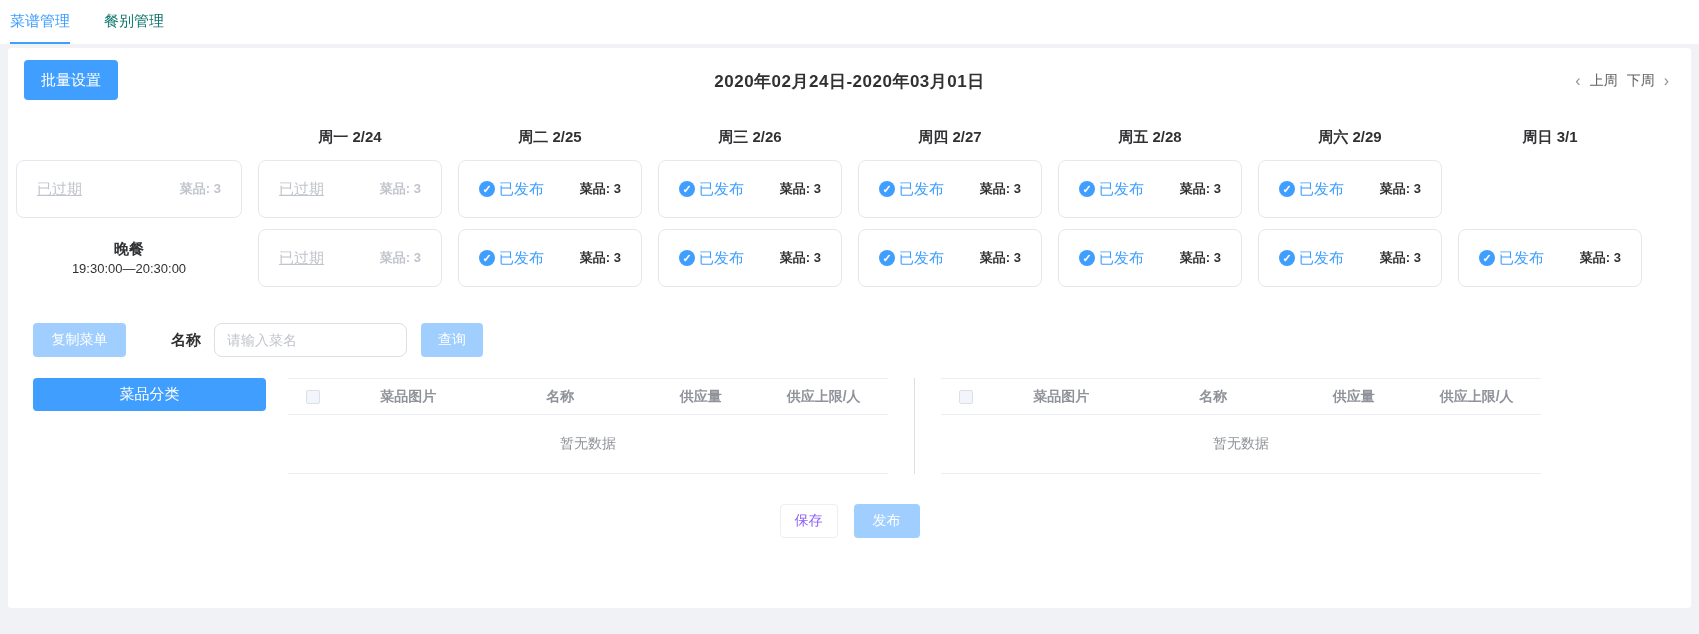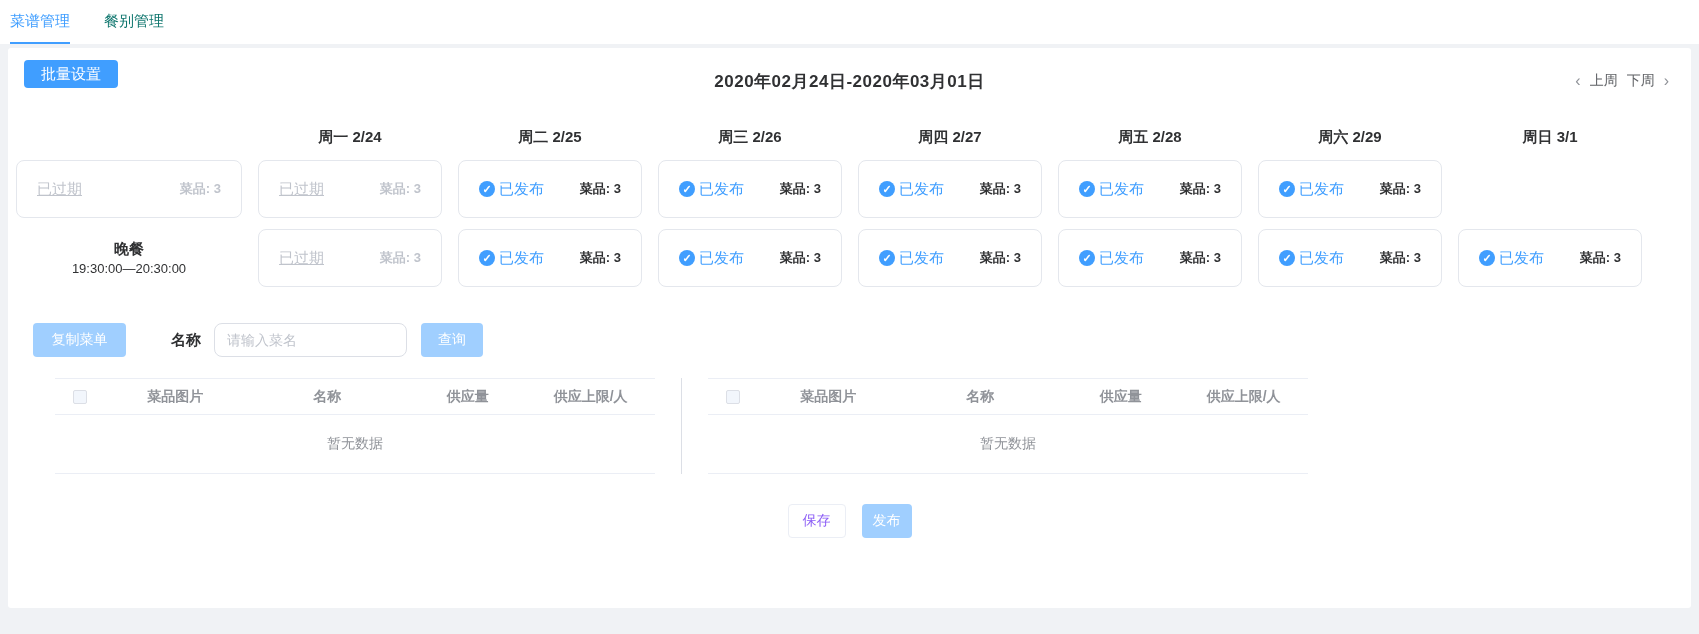--- a/index.html
+++ b/index.html
@@ -13,21 +13,21 @@
   
   .tabbar { background: #fff; height: 44px; display: flex; align-items: flex-end; padding-left: 10px; }
   .tab { font-size: 15px; color: #0f766e; height: 42px; line-height: 38px; margin-right: 34px; position: relative; cursor: pointer; }
   .tab.active { color: #409eff; }
   .tab.active::after { content: ""; position: absolute; left: 0; right: 0; bottom: 0; height: 2px; background: #409eff; }
   
   .card { background: #fff; margin: 4px 8px 8px; height: 560px; border-radius: 3px; position: relative; }
   
   .toolbar { position: relative; height: 66px; }
   .btn { cursor: pointer; font-family: "Liberation Sans", sans-serif; }
-  .btn-batch { position: absolute; left: 16px; top: 12px; width: 94px; height: 28px; background: #409eff; color: #fff; border: none; border-radius: 4px; font-size: 15px; }
+  .btn-batch { position: absolute; left: 16px; top: 12px; width: 94px; height: 40px; background: #409eff; color: #fff; border: none; border-radius: 4px; font-size: 15px; }
   .date-title { text-align: center; padding-top: 22px; font-size: 17px; font-weight: bold; letter-spacing: 0.5px; }
   .week-nav { position: absolute; right: 22px; top: 24px; display: flex; align-items: center; gap: 9px; font-size: 14px; color: #606266; }
   .week-nav .chev { color: #909399; font-size: 16px; cursor: pointer; }
   .week-nav .nav-link { cursor: pointer; }
   
   .week-grid { display: grid; grid-template-columns: 242px repeat(7, 200px); align-items: center; }
   .header-row { height: 46px; }
   .day-header { text-align: center; font-size: 15px; font-weight: bold; }
   .menu-row { margin-bottom: 11px; }
   .row-label { text-align: center; }
@@ -58,21 +58,21 @@
   .t-header { display: flex; align-items: center; height: 37px; border-top: 1px solid #ebeef5; border-bottom: 1px solid #ebeef5; color: #909399; font-weight: bold; font-size: 14px; }
   .t-check-wrap { width: 50px; display: flex; justify-content: center; }
   .checkbox { width: 14px; height: 14px; background: #f2f6fc; border: 1px solid #dcdfe6; border-radius: 2px; cursor: pointer; }
   .t-col { text-align: center; }
   .c1 { flex: 1.2; } .c2 { flex: 1.4; } .c3 { flex: 1.0; } .c4 { flex: 1.1; }
   .t-empty { height: 59px; display: flex; align-items: center; justify-content: center; color: #909399; font-size: 14px; border-bottom: 1px solid #ebeef5; }
   .v-divider { width: 1px; background: #dcdfe6; margin: 0 26px; }
   
   .footer { display: flex; justify-content: center; gap: 16px; margin-top: 30px; }
   .btn-save { width: 58px; height: 34px; background: #fff; border: 1px solid #ebeef5; border-radius: 4px; color: #8b5cf6; font-size: 14px; }
-  .btn-publish { width: 50px; height: 34px; background: #a0cfff; border: none; border-radius: 4px; color: #fff; font-size: 14px; }
+  .btn-publish { width: 66px; height: 34px; background: #a0cfff; border: none; border-radius: 4px; color: #fff; font-size: 14px; }
 </style>
 </head>
 <body>
 
 <div class="tabbar">
   <div class="tab active">菜谱管理</div>
   <div class="tab">餐别管理</div>
 </div>
 
 <div class="card">
@@ -233,20 +233,21 @@
   </div>
 
   <div class="search-row">
     <button class="btn btn-copy">复制菜单</button>
     <span class="name-label">名称</span>
     <input class="name-input" type="text" placeholder="请输入菜名" style="">
     <button class="btn btn-query">查询</button>
   </div>
 
   <div class="main-section">
+    <button class="btn btn-category">菜品分类</button>
 
     <div class="tables">
 
       <div class="data-table">
         <div class="t-header">
           <span class="t-check-wrap">
               <span class="checkbox"></span>
             </span>
           <span class="t-col c1">菜品图片</span>
           <span class="t-col c2">名称</span>

